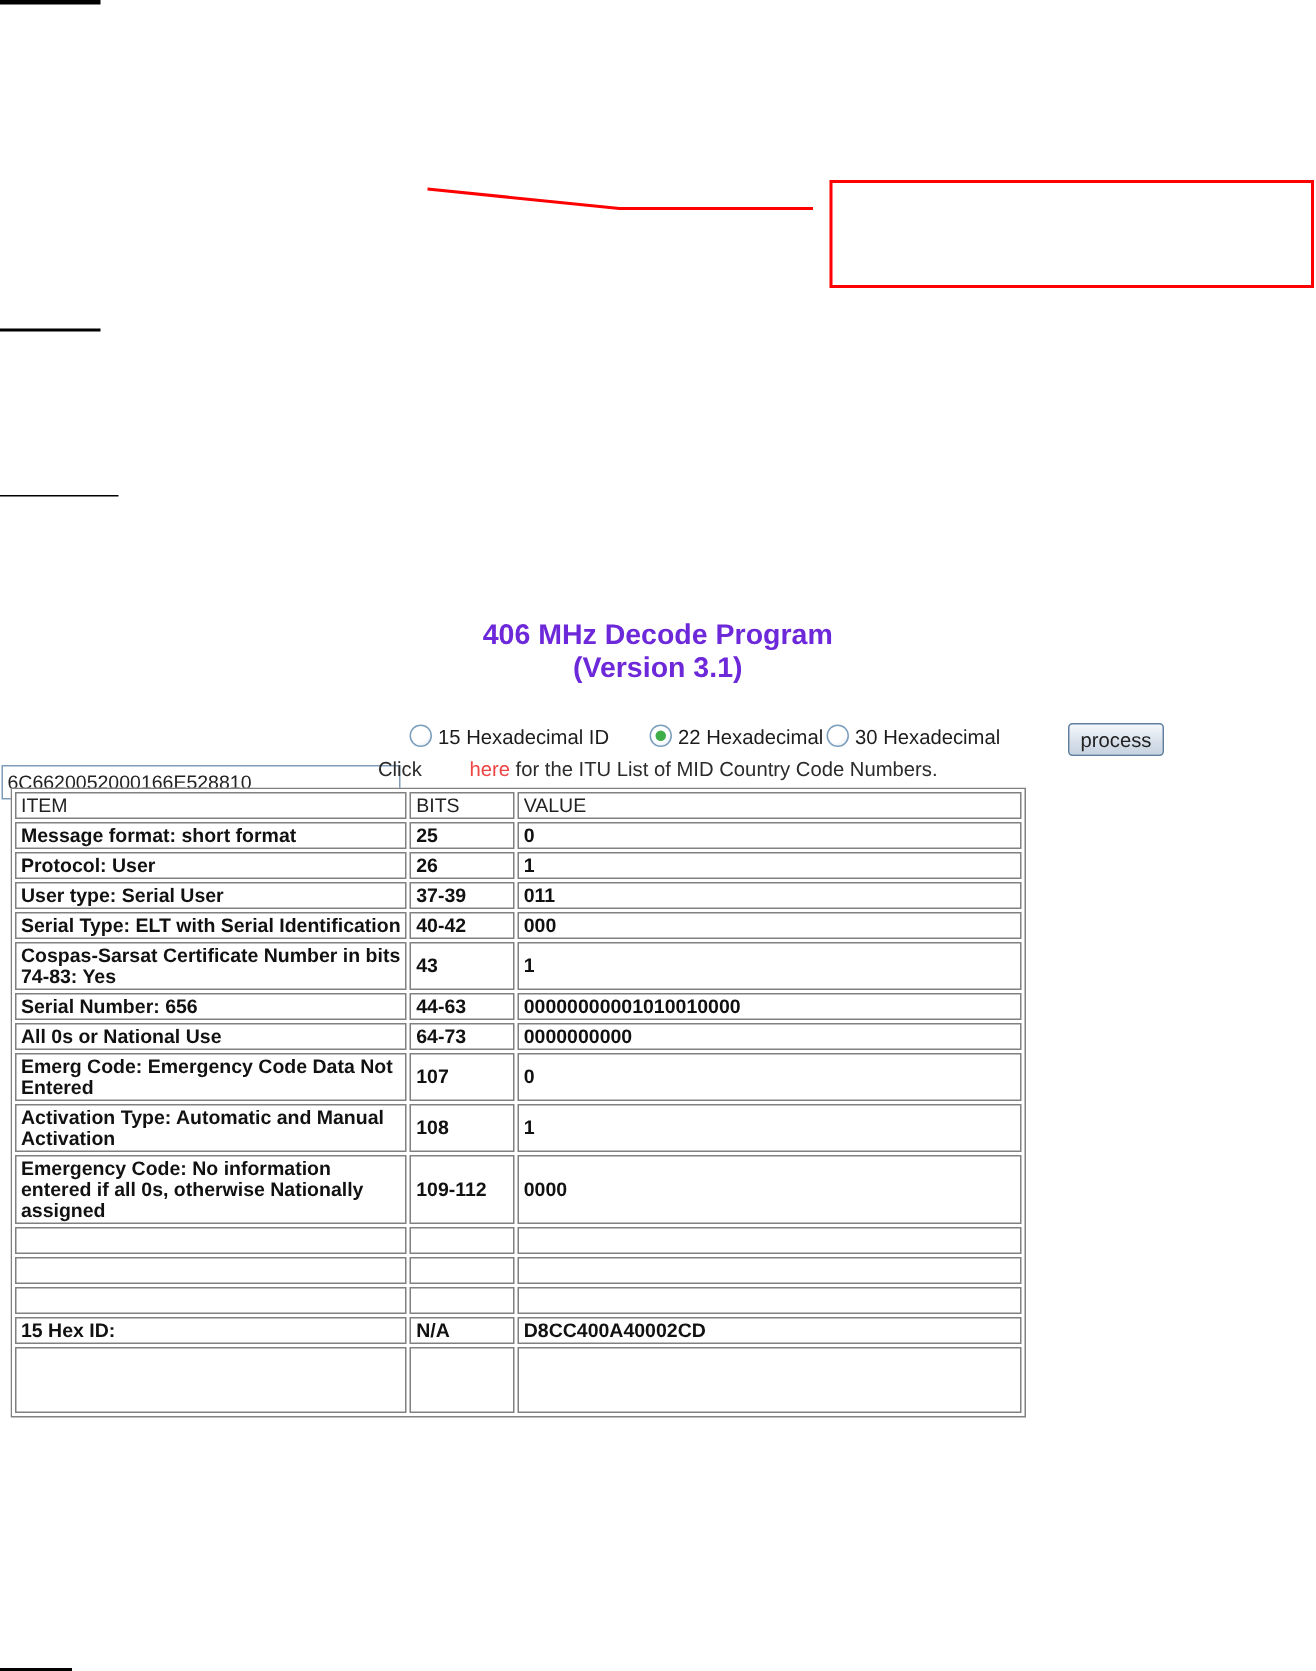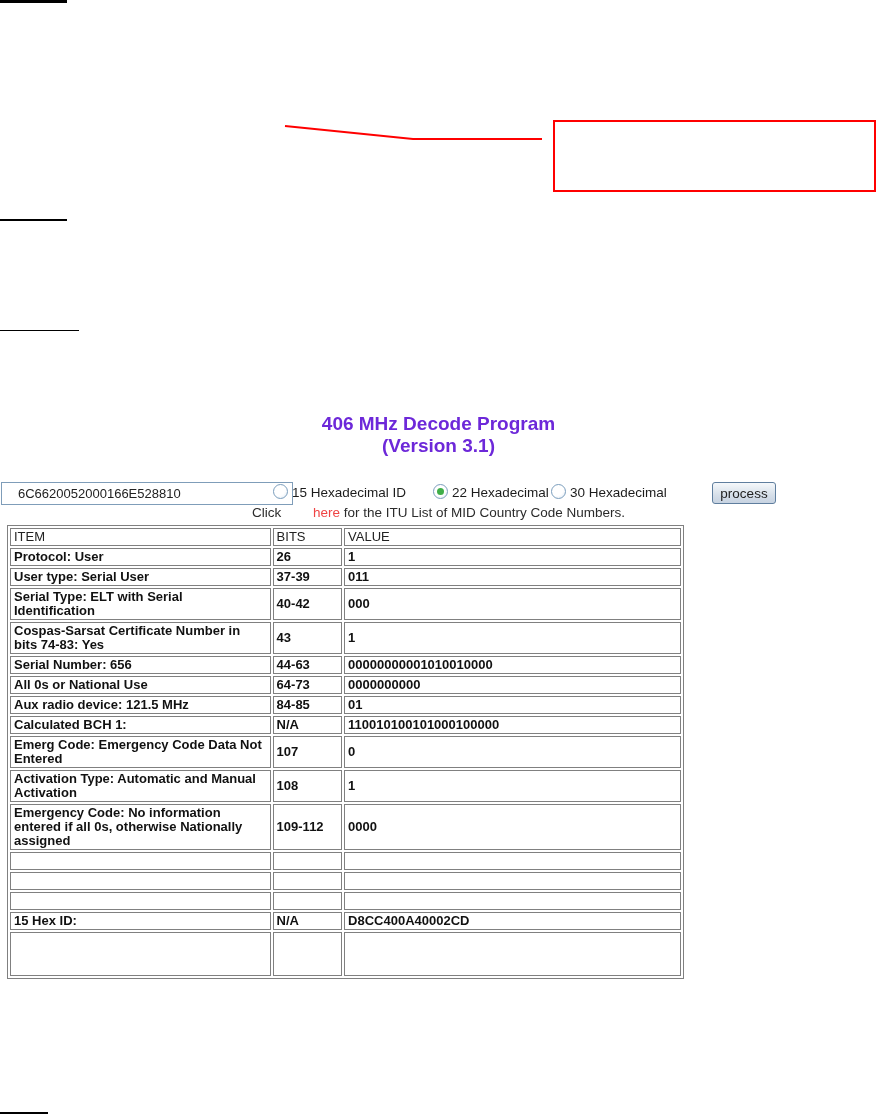--- a/index.html
+++ b/index.html
@@ -17,23 +17,23 @@
   .annot-svg{position:absolute;left:0;top:0;width:877px;height:1114px;pointer-events:none;}
   .callout-box{
     position:absolute;left:553px;top:120px;width:319px;height:68px;
     border:2px solid #ff0000;background:transparent;
   }
   
   .title-wrap{position:absolute;left:0;top:413px;width:877px;text-align:center;}
   .title-line{color:#6d28d9;font-weight:bold;font-size:19px;line-height:22px;letter-spacing:0px;}
   
   .hex-input{
-    position:absolute;left:1px;top:482px;width:258px;height:19px;
+    position:absolute;left:1px;top:510px;width:258px;height:19px;
     border:1px solid #7f9db9;font-family:"Liberation Sans","DejaVu Sans",sans-serif;
-    font-size:13px;color:#222;padding:1px 16px;background:#fff;
+    font-size:13px;color:#222;padding:1px 3px;background:#fff;
   }
   .radio-item{position:absolute;top:483px;height:18px;}
   .radio-circle{
     display:inline-block;width:13px;height:13px;border-radius:50%;
     border:1px solid #7b9ebd;background:radial-gradient(circle at 35% 30%,#ffffff 55%,#dce7f2 100%);
     vertical-align:middle;margin-right:4px;position:relative;top:-1px;
   }
   .radio-circle.checked::after{
     content:"";position:absolute;left:3px;top:3px;width:7px;height:7px;border-radius:50%;
     background:#3fae49;
@@ -113,20 +113,25 @@
       </colgroup>
     <thead>
       <tr>
         <th>ITEM</th>
         <th>BITS</th>
         <th>VALUE</th>
       </tr>
     </thead>
     <tbody>
         <tr>
+          <td>Message format: short format</td>
+          <td>25</td>
+          <td>0</td>
+        </tr>
+        <tr>
           <td>Protocol: User</td>
           <td>26</td>
           <td>1</td>
         </tr>
         <tr>
           <td>User type: Serial User</td>
           <td>37-39</td>
           <td>011</td>
         </tr>
         <tr>
@@ -143,30 +148,20 @@
           <td>Serial Number: 656</td>
           <td>44-63</td>
           <td>00000000001010010000</td>
         </tr>
         <tr>
           <td>All 0s or National Use</td>
           <td>64-73</td>
           <td>0000000000</td>
         </tr>
         <tr>
-          <td>Aux radio device: 121.5 MHz</td>
-          <td>84-85</td>
-          <td>01</td>
-        </tr>
-        <tr>
-          <td>Calculated BCH 1:</td>
-          <td>N/A</td>
-          <td>110010100101000100000</td>
-        </tr>
-        <tr>
           <td>Emerg Code: Emergency Code Data Not Entered</td>
           <td>107</td>
           <td>0</td>
         </tr>
         <tr>
           <td>Activation Type: Automatic and Manual Activation</td>
           <td>108</td>
           <td>1</td>
         </tr>
         <tr>

